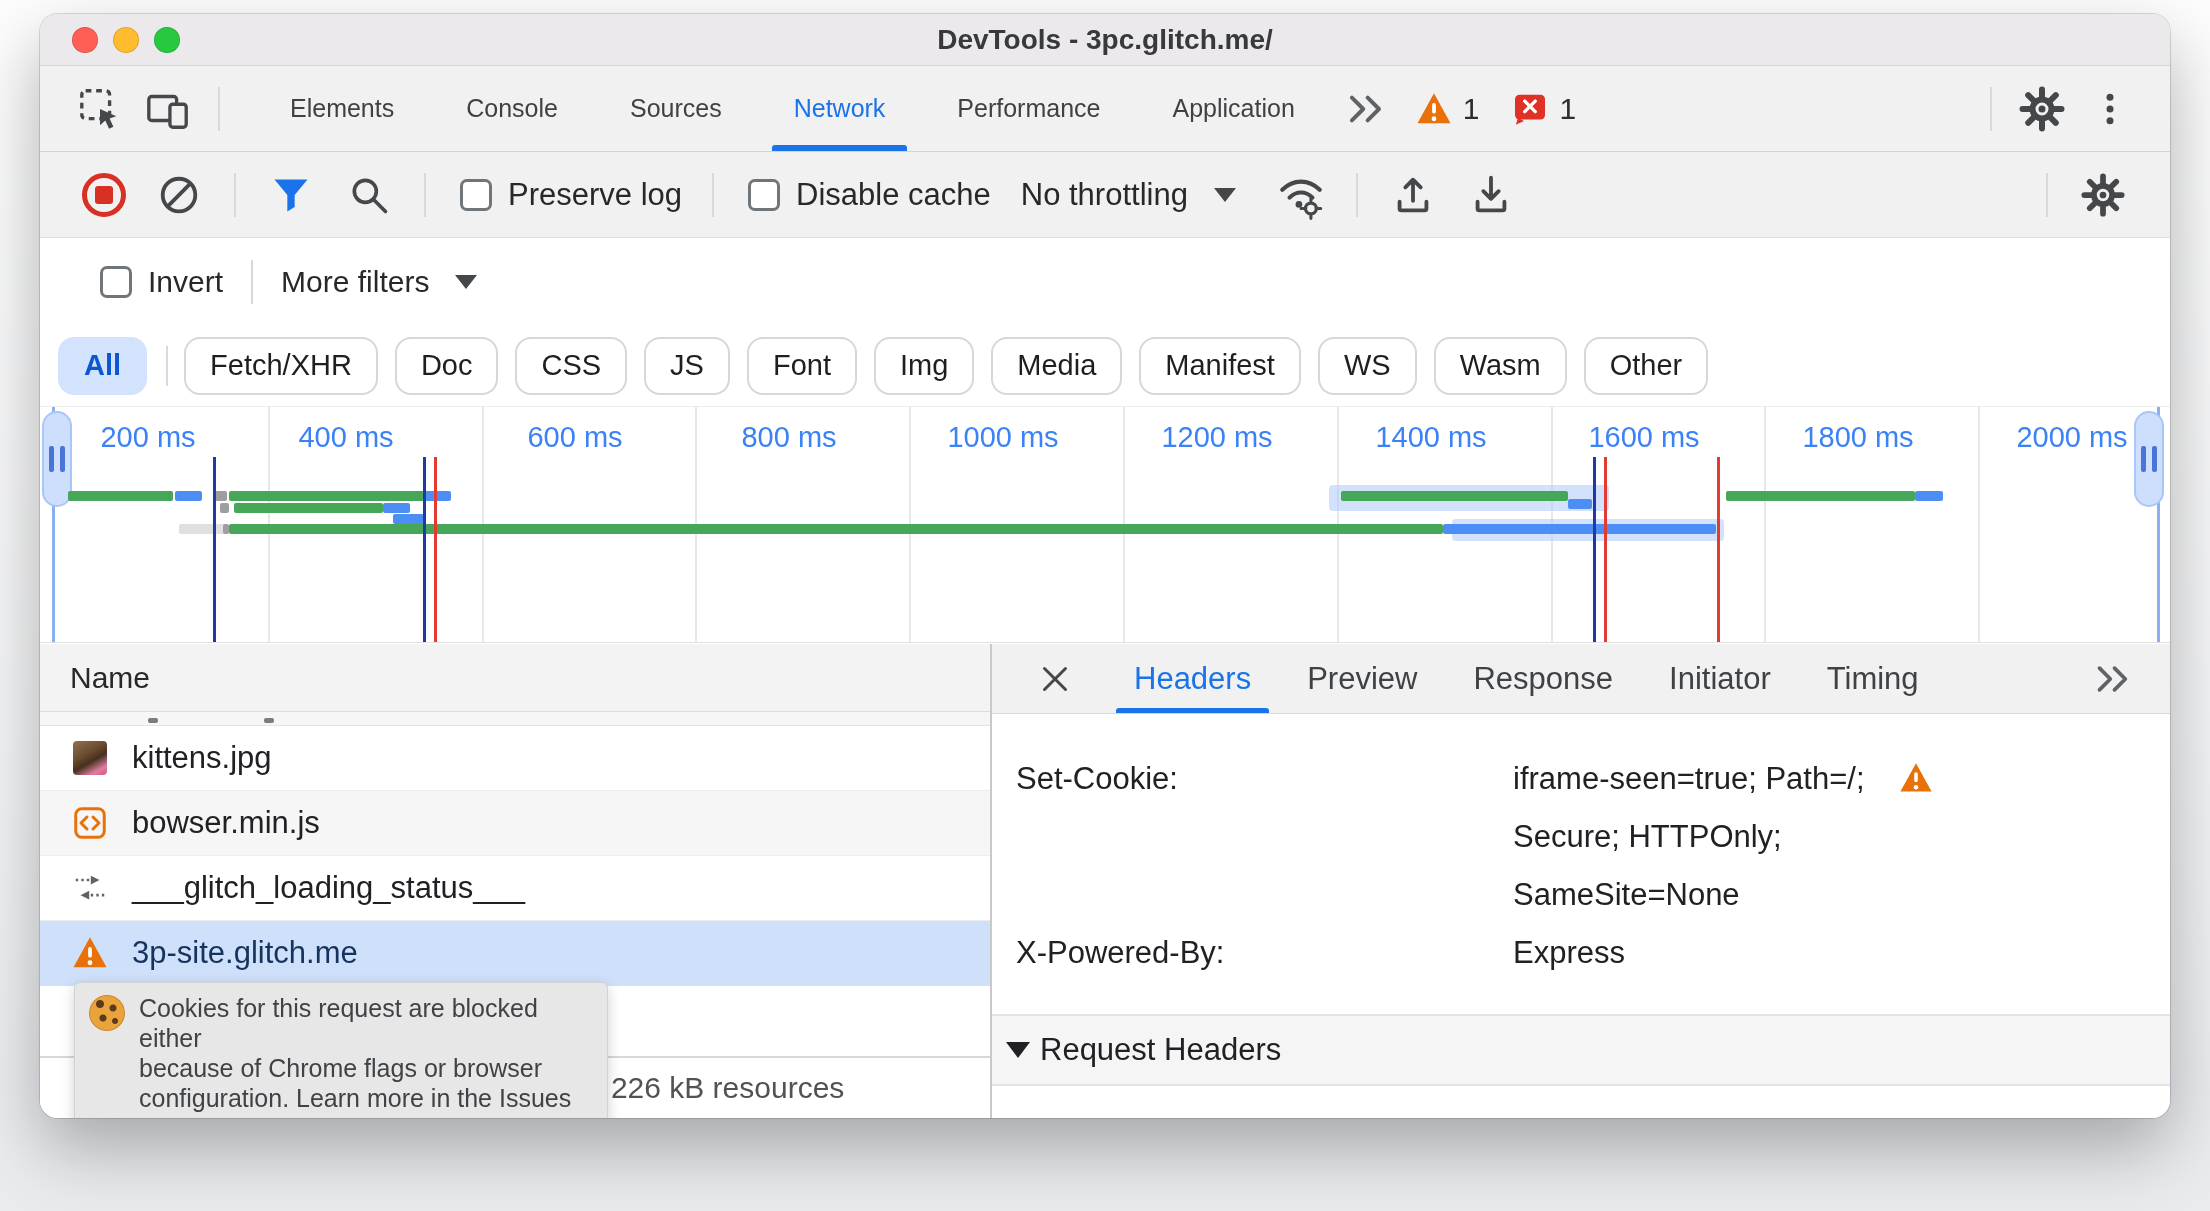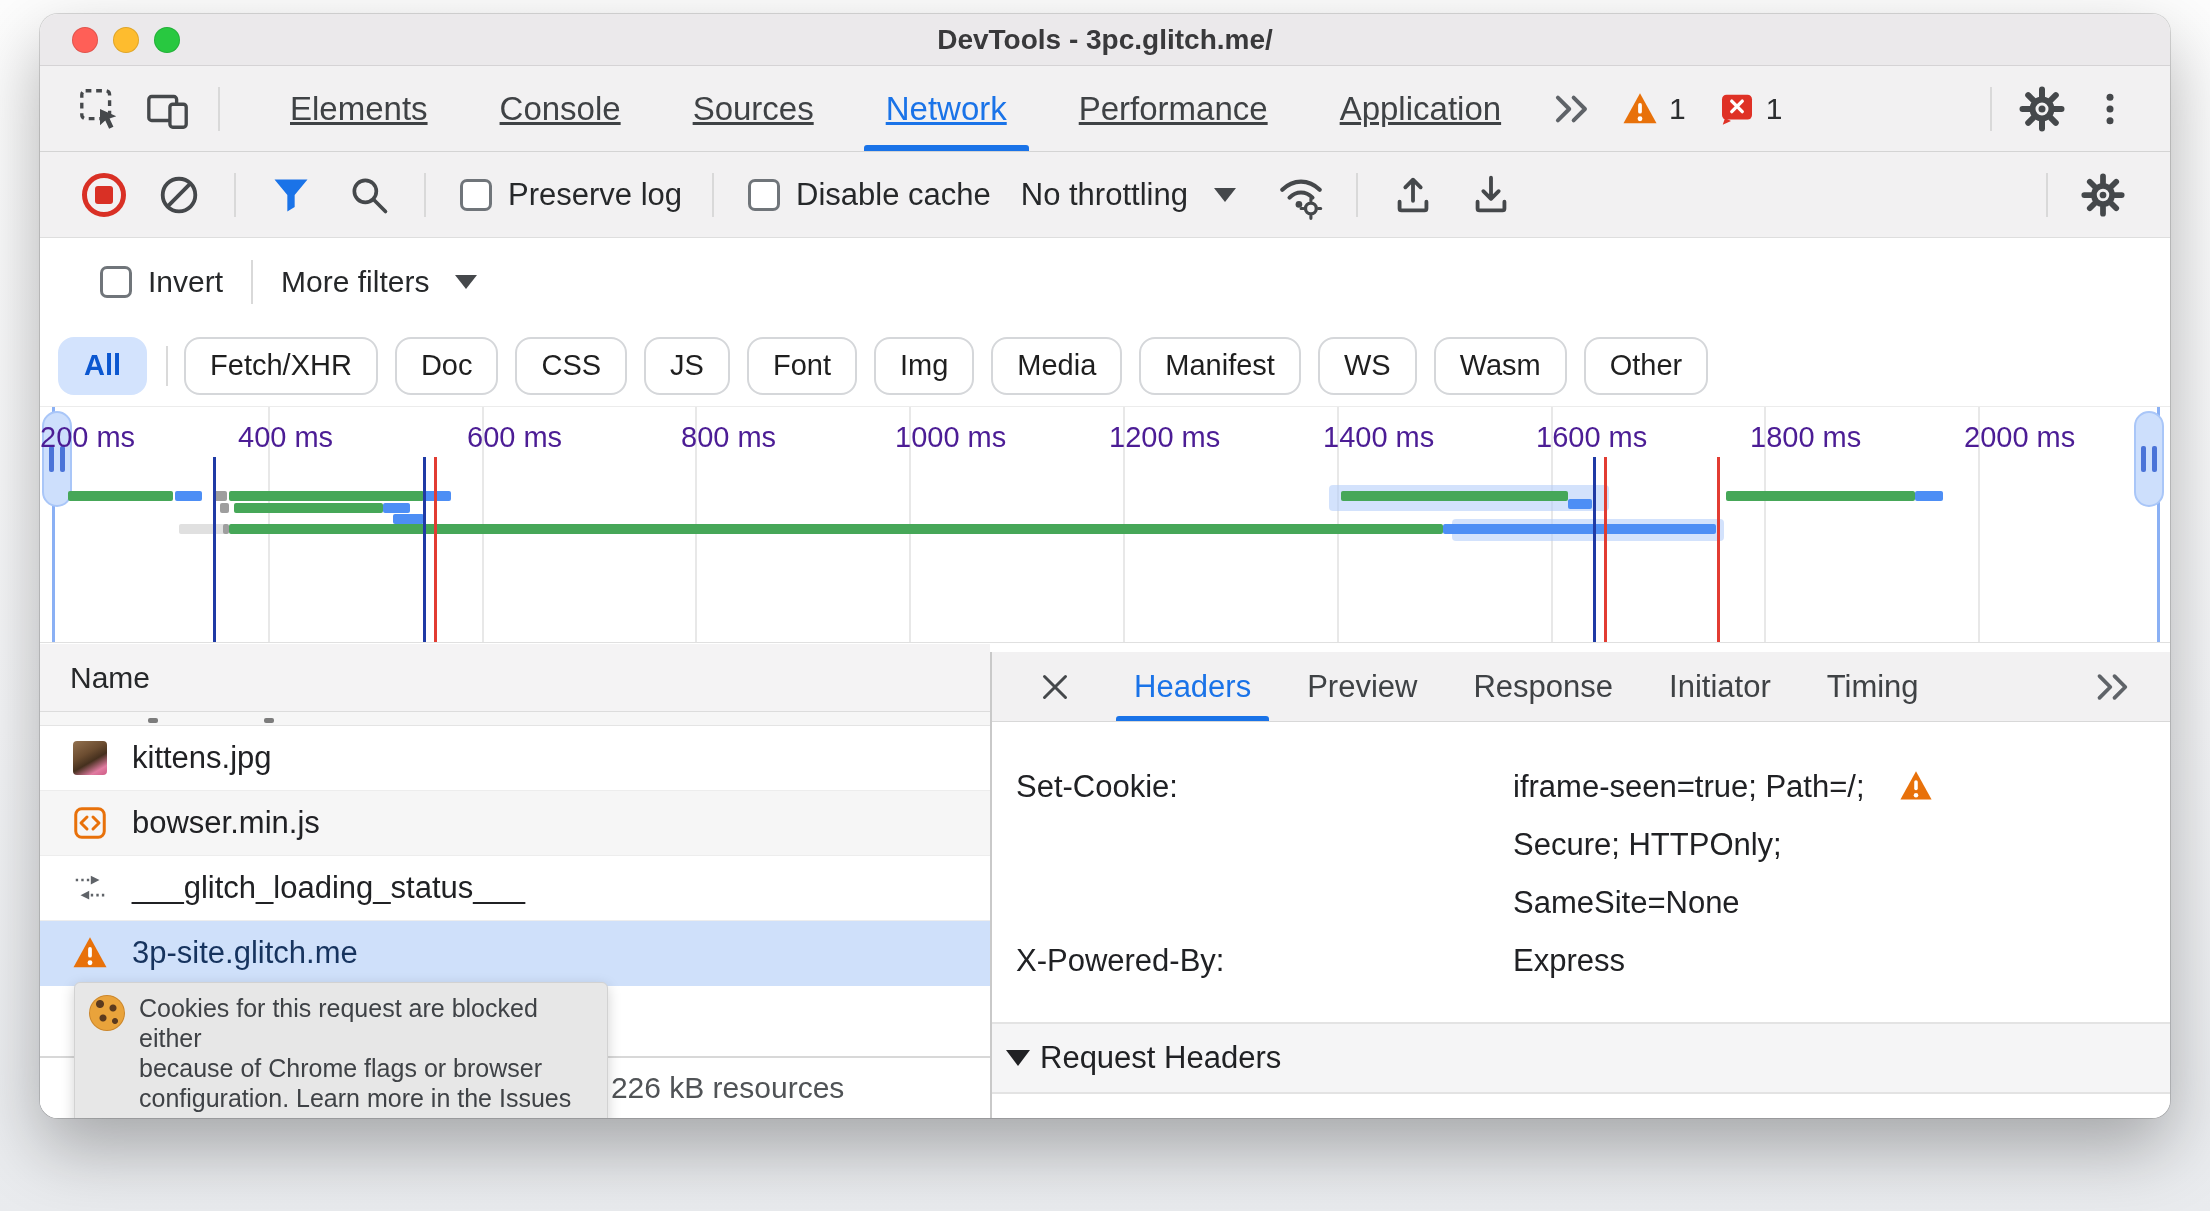--- a/index.html
+++ b/index.html
@@ -25,21 +25,21 @@
   .light.green { background:#28c840; box-shadow:inset 0 0 0 1px rgba(0,0,0,.12);}
   .title { width:100%; text-align:center; font-size:28px; font-weight:bold; color:#39393b; }
   
   .tabbar { position:absolute; left:0; top:52px; width:100%; height:86px;
     background:#f2f1f2; border-bottom:1px solid #d4d4d4;
     display:flex; align-items:center; padding:0 26px; }
   .ticon { width:48px; height:48px; display:flex; align-items:center; justify-content:center; margin:0 10px; }
   .vsep { width:2px; height:44px; background:#d9d9d9; margin:0 16px; }
   .main-tabs { display:flex; height:100%; margin-left:18px; }
   .tab { position:relative; height:100%; display:flex; align-items:center;
-    padding:0 36px; font-size:33px; color:#3f4245; cursor:default;text-decoration:underline; }
+    padding:0 36px; font-size:25px; color:#3f4245; cursor:default; }
   .tab.active { color:var(--accent-blue,#1a73e8); }
   .tab.active::after { content:""; position:absolute; left:14px; right:14px; bottom:0;
     height:6px; background:var(--accent-blue,#1a73e8); border-radius:3px 3px 0 0; }
   .badge { display:flex; align-items:center; gap:10px; margin:0 16px; font-size:30px; color:#2c2e30; }
   .tab-right { margin-left:auto; display:flex; align-items:center; }
   
   .nettoolbar { position:absolute; left:0; top:138px; width:100%; height:86px;
     background:#f2f1f2; border-bottom:1px solid #dedede;
     display:flex; align-items:center; padding:0 28px; }
   .rec-outer { width:44px; height:44px; border:5px solid #d93025; border-radius:50%;
@@ -65,22 +65,22 @@
     background:#fff; display:flex; align-items:center; padding:0 18px; }
   .chip { height:58px; display:flex; align-items:center; padding:0 24px;
     border:2px solid #d5d7da; border-radius:16px; margin-right:17px;
     font-size:29px; font-weight:500; color:#1f1f1f; background:#fff; }
   .chip.sel { background:#d3e3fd; border-color:#d3e3fd; color:#0b57d0; font-weight:600; }
   .chip-sep { width:2px; height:40px; background:#dadada; margin:0 16px 0 2px; }
   
   .overview { position:absolute; left:0; top:392px; width:100%; height:237px;
     background:#fff; border-top:1px solid #ececec; border-bottom:1px solid #e0e0e0; overflow:hidden; }
   .gridline { position:absolute; top:0; width:2px; height:237px; background:#e8e8e8; }
-  .ticklabel { position:absolute; top:14px; width:216px; text-align:left;
-    font-size:29px; color:#4c1d95; white-space:nowrap; }
+  .ticklabel { position:absolute; top:14px; width:216px; text-align:center;
+    font-size:29px; color:#3b82f6; white-space:nowrap; }
   .halo { position:absolute; background:rgba(174,203,250,.55); border-radius:4px; }
   .seg { position:absolute; height:10px; border-radius:2px; }
   .seg.green { background:var(--waterfall-green,#46a758); }
   .seg.blue { background:var(--waterfall-blue,#4d8ef5); }
   .seg.gray { background:#9e9e9e; }
   .seg.lightgray { background:#e0e0e0; }
   .evline { position:absolute; top:50px; width:3px; height:187px; }
   .evline.dcl { background:var(--dcl-line,#1f3aa5); }
   .evline.load { background:var(--load-line,#e23c32); }
   .grip-line { position:absolute; top:0; width:3px; height:237px; background:#8ab0f4; }
@@ -101,21 +101,21 @@
   .req-row.selected { background:var(--selection-bg,#cfe0fa); color:#16335e; border-bottom-color:var(--selection-bg,#cfe0fa); }
   .req-icon { width:40px; height:40px; margin-right:22px; display:flex; align-items:center; justify-content:center; flex:none; }
   .kitten { width:34px; height:34px; border-radius:4px;
     background:linear-gradient(150deg,#93714f 0%,#6b4c30 38%,#45301e 58%,#e07ba0 82%,#cf5c86 100%); }
   
   .statusbar { position:absolute; left:0; bottom:0; width:100%; height:62px;
     background:#fff; border-top:2px solid #d8d8d8; display:flex; align-items:center;
     padding-left:44px; font-size:30px; color:#505356; }
   .status-sep { width:2px; height:34px; background:#d2d2d2; margin:0 34px; }
   
-  .right-panel { position:relative; flex:1; background:#fff; border-left:2px solid #c9c9c9; overflow:hidden;margin-top:8px; }
+  .right-panel { position:relative; flex:1; background:#fff; border-left:2px solid #c9c9c9; overflow:hidden; }
   .dtabs { height:70px; background:#f2f1f2; border-bottom:1px solid #d8d8d8;
     display:flex; align-items:center; padding:0 30px 0 40px; }
   .dclose { width:46px; height:46px; display:flex; align-items:center; justify-content:center; margin-right:28px; }
   .dtab { position:relative; height:100%; display:flex; align-items:center; padding:0 28px;
     font-size:31px; color:#3f4245; }
   .dtab.active { color:var(--accent-blue,#1a73e8); }
   .dtab.active::after { content:""; position:absolute; left:10px; right:10px; bottom:0;
     height:5px; background:var(--accent-blue,#1a73e8); border-radius:3px 3px 0 0; }
   .dmore { margin-left:auto; width:56px; display:flex; justify-content:center; }
   .dcontent { padding-top:36px; font-size:31px; color:#202124; }

